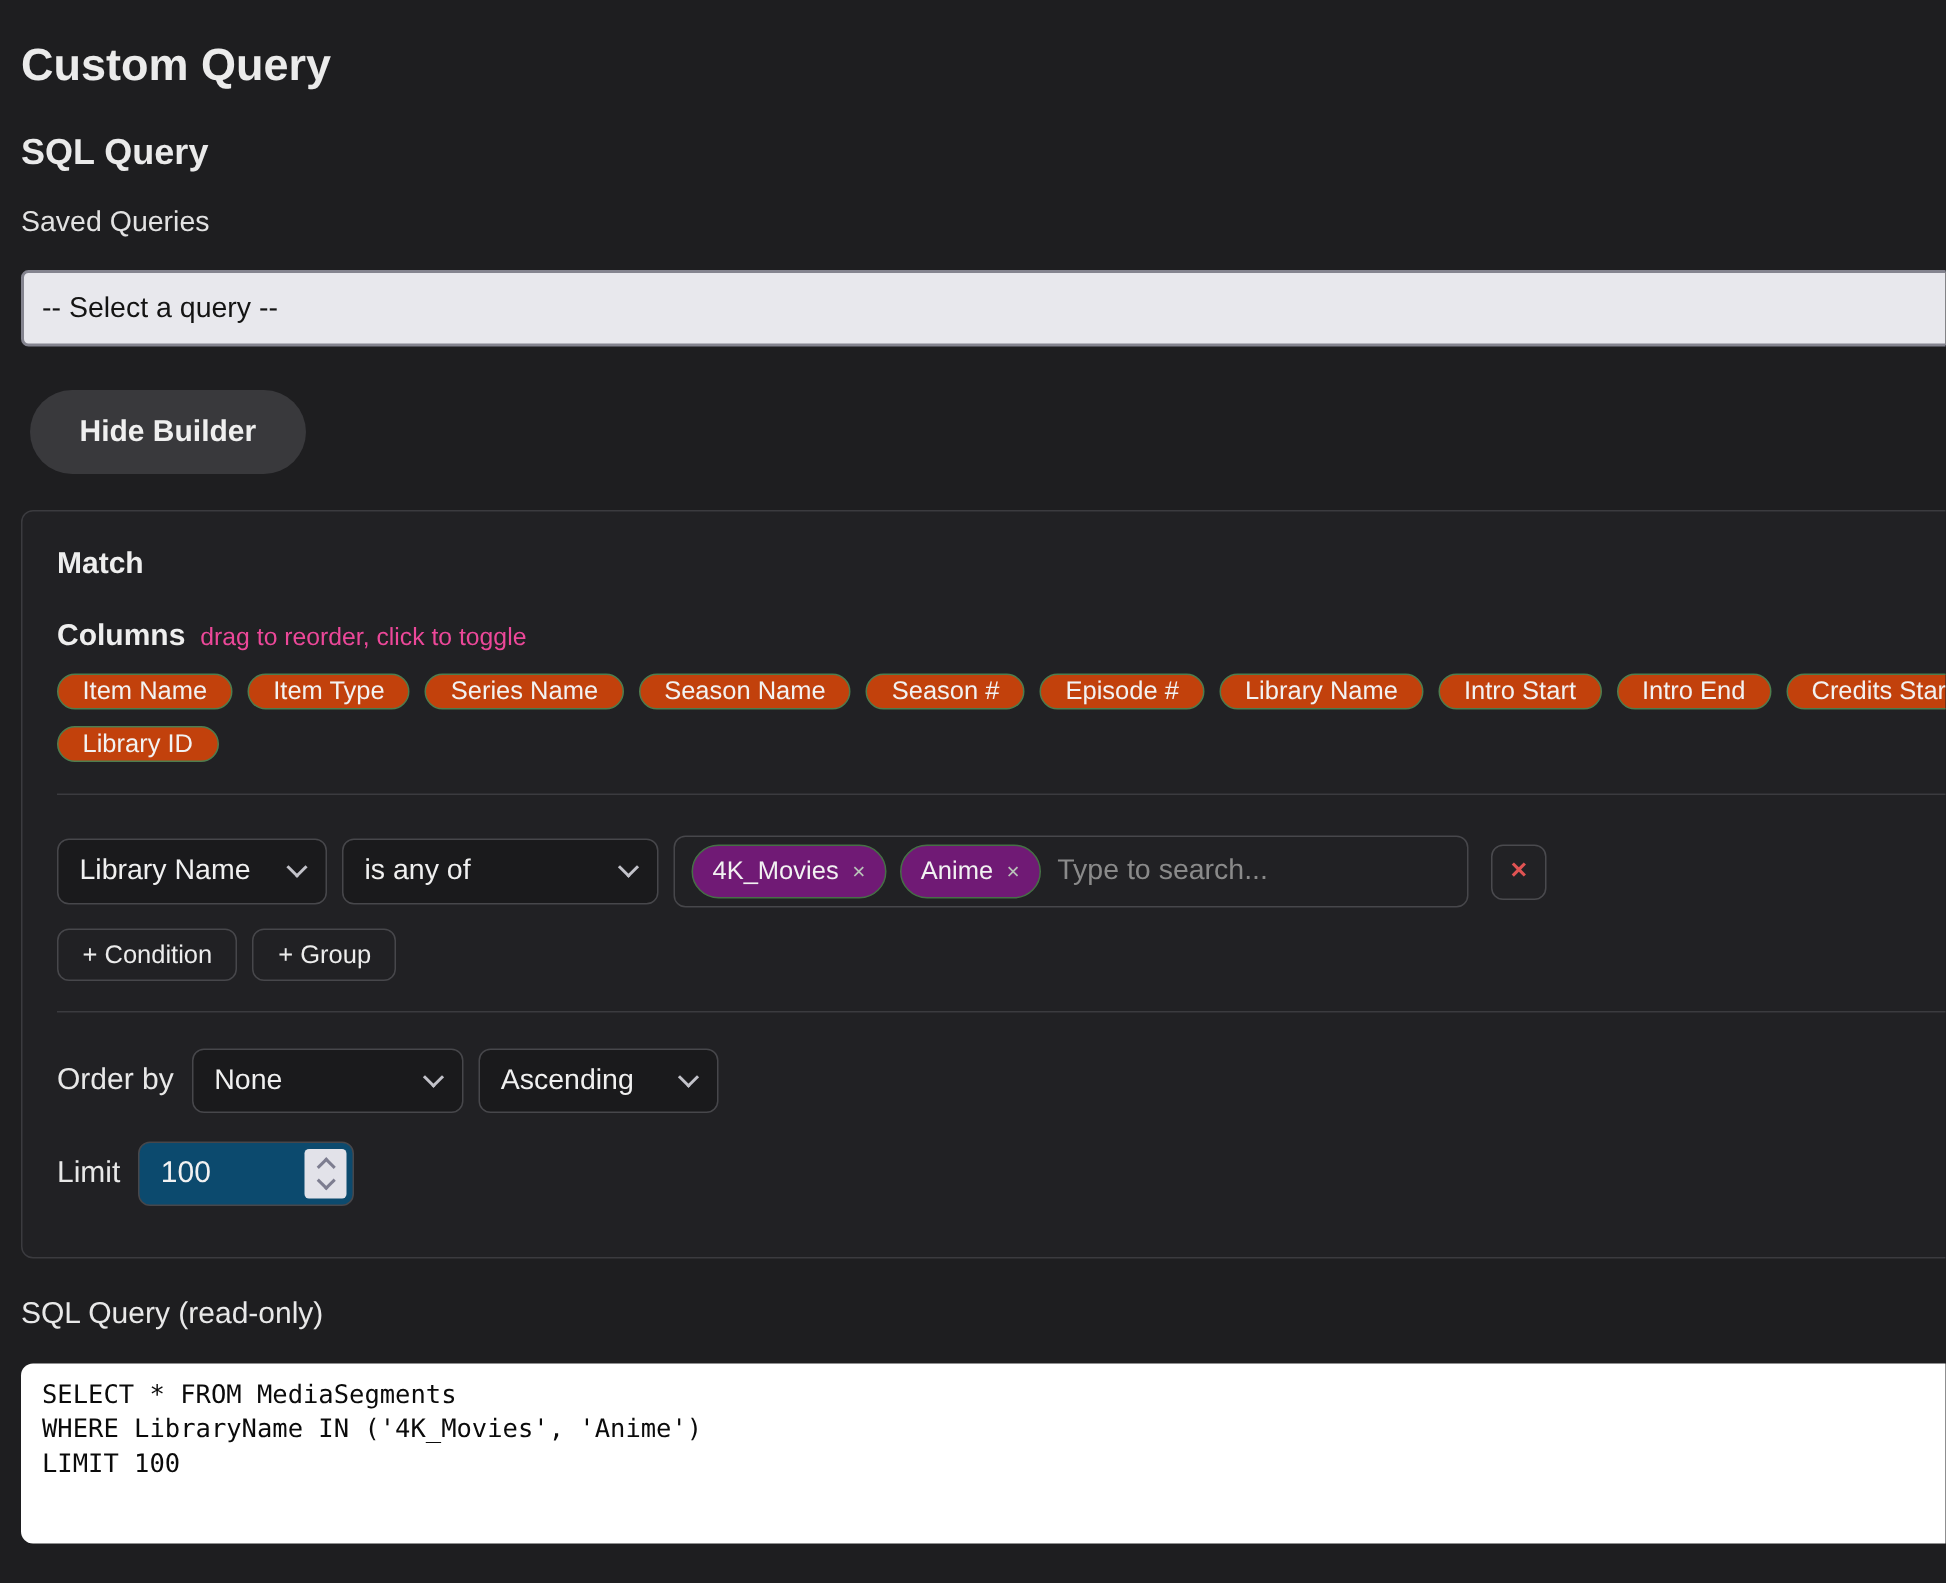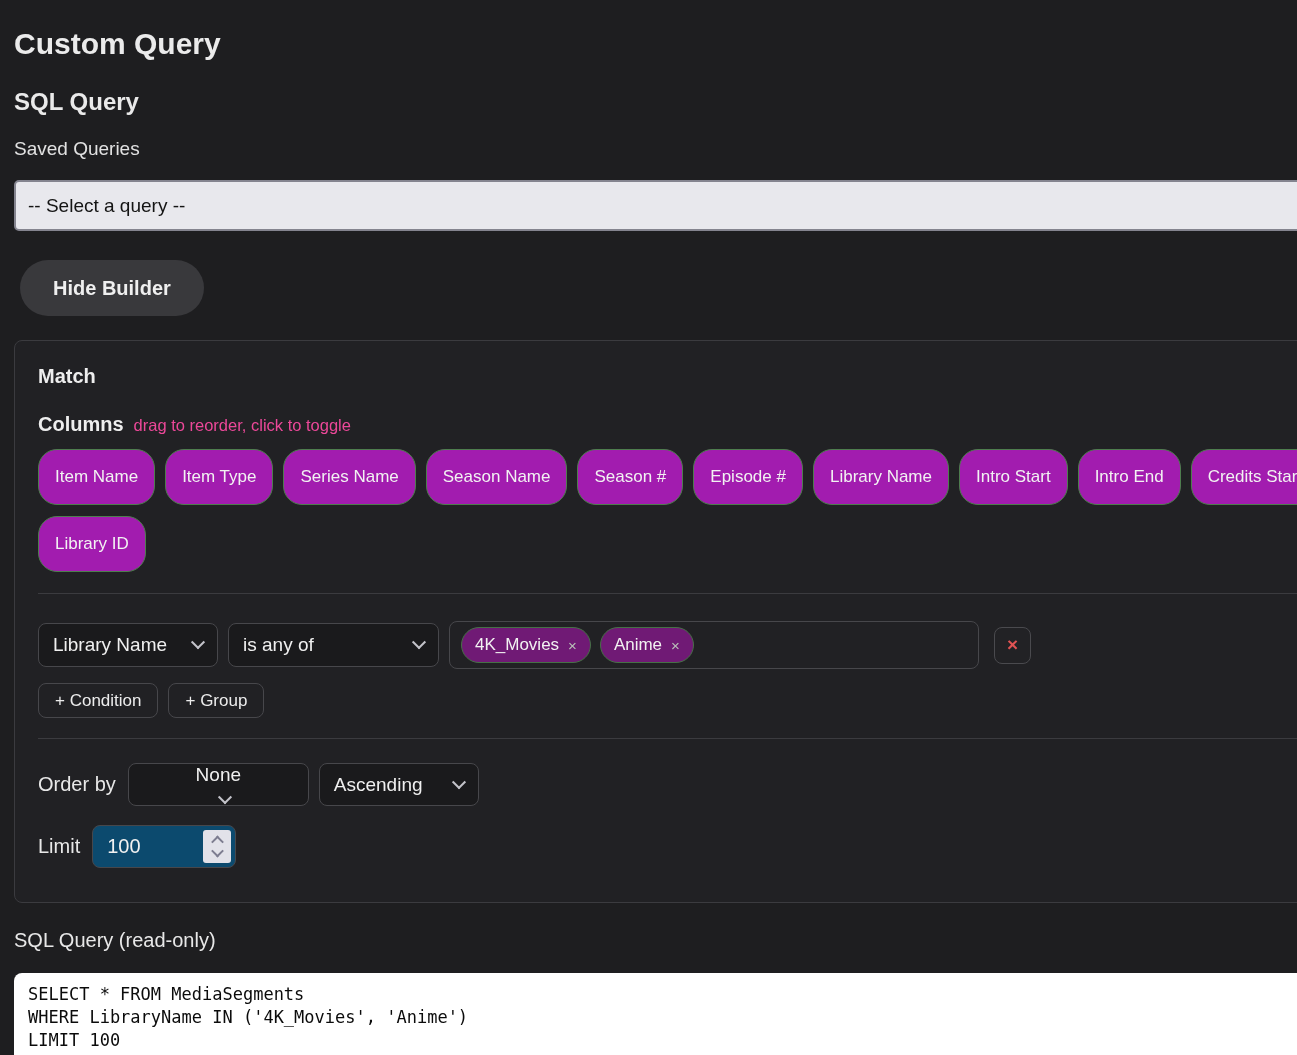--- a/index.html
+++ b/index.html
@@ -70,24 +70,24 @@
     transform: rotate(45deg) translate(-2px,-2px);
     margin-left: 14px;
   }
   .columns-row { margin-top: 25px; gap: 10px; align-items: baseline; }
   .hint { font-size: 16.5px; color: #ec4899; }
   .pill-row { display: flex; gap: 10px; flex-wrap: nowrap; }
   .pill-row.first { margin-top: 13px; }
   .pill-row.second { margin-top: 11px; }
   .col-pill {
     flex: 0 0 auto;
-    height: 56px; box-sizing: border-box;
+    height: 24px; box-sizing: border-box;
     border-radius: 19px;
     padding: 0 16px;
-    background: #a21caf; border: 1px solid #4e7d4e;
+    background: #c2410c; border: 1px solid #4e7d4e;
     color: #f2f2f2; font-size: 17px;
     display: inline-flex; align-items: center;
     white-space: nowrap; cursor: pointer;
   }
   .divider { height: 1px; background: #3b3b3f; margin-top: 21px; }
   .divider.two { margin-top: 20px; }
   .condition-row { margin-top: 27px; }
   .field-select { width: 180px; height: 44px; }
   .operator-select { width: 211px; height: 44px; margin-left: 10px; }
   .values-box {
@@ -131,21 +131,21 @@
     border-radius: 8px;
     border: 1px solid #47474b;
     background: #212124;
     color: #ececec; font-size: 17px; font-family: inherit;
     display: inline-flex; align-items: center;
     cursor: pointer;
   }
   .order-row { margin-top: 24px; }
   .plain-label { font-size: 20px; color: #e8e8e8; }
   .order-label { margin-right: 12px; }
-  .order-select { width: 181px; flex-direction: column; }
+  .order-select { width: 181px; }
   .dir-select { width: 160px; margin-left: 10px; }
   .limit-row { margin-top: 19px; }
   .limit-label { margin-right: 12px; }
   .limit-wrap { position: relative; width: 144px; height: 43px; }
   .limit-input {
     width: 100%; height: 100%; box-sizing: border-box;
     background: #0c4a6e;
     border: 1px solid #47474b; border-radius: 8px;
     color: #f2f2f2; font-size: 20px; font-family: inherit;
     padding: 0 42px 0 14px;
@@ -237,20 +237,21 @@
     </div>
     <div class="values-box">
       <span class="tag">
         <span>4K_Movies</span>
         <span class="tag-x">×</span>
       </span>
       <span class="tag">
         <span>Anime</span>
         <span class="tag-x">×</span>
       </span>
+      <input class="tag-search" placeholder="Type to search..." style="">
     </div>
     <button class="remove-btn">
       <span>×</span>
     </button>
   </div>
 
   <div class="row small-btn-row">
     <button class="btn-sm">+ Condition</button>
     <button class="btn-sm">+ Group</button>
   </div>

